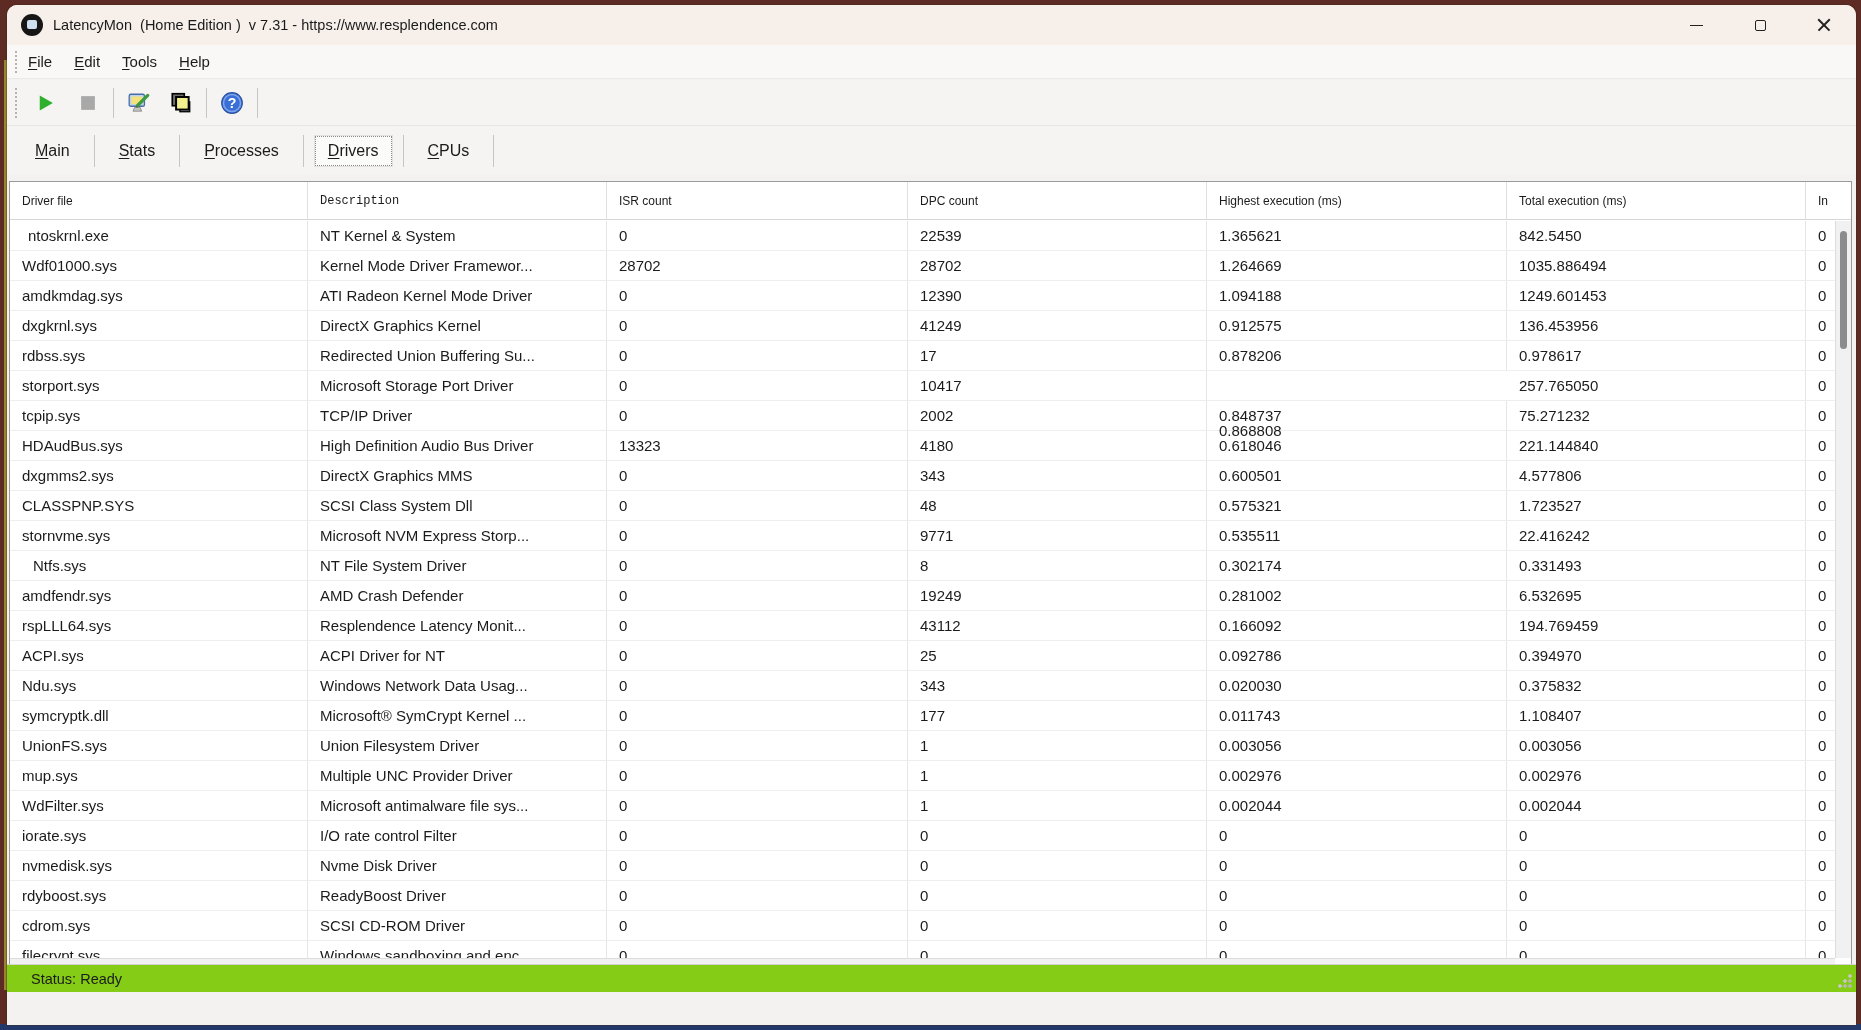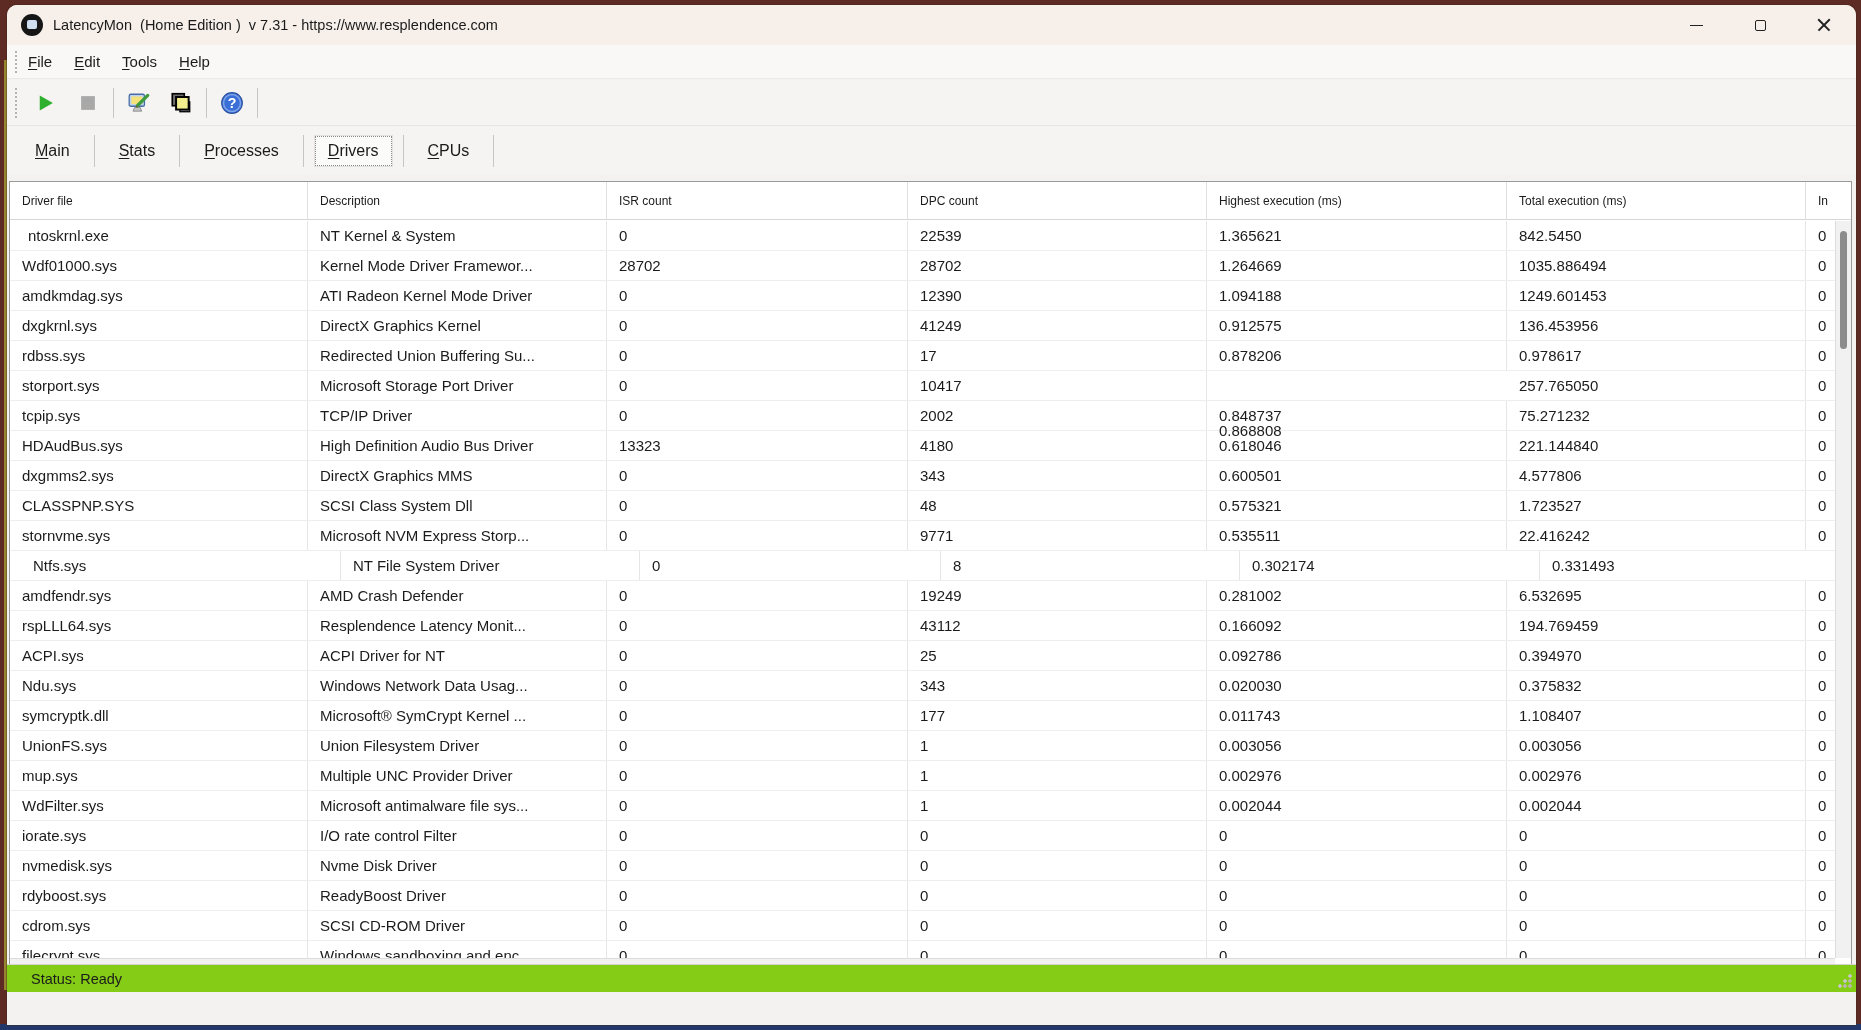--- a/index.html
+++ b/index.html
@@ -168,21 +168,21 @@
         <div class="tab selected"><u>D</u>rivers</div>
         <div class="tab-sep"></div>
         <div class="tab"><u>C</u>PUs</div>
         <div class="tab-sep"></div>
       </div>
   </div>
 
   <div class="table-outer">
     <div class="thead" id="thead">
         <div class="th" style="width: 298px;">Driver file</div>
-        <div class="th" style="width: 299px;">Description</div>
+        <div class="th" style="width: 299px; font-family: Liberation Mono, monospace;">Description</div>
         <div class="th" style="width: 301px;">ISR count</div>
         <div class="th" style="width: 299px;">DPC count</div>
         <div class="th" style="width: 300px;">Highest execution (ms)</div>
         <div class="th" style="width: 299px;">Total execution (ms)</div>
         <div class="th" style="width: 299px;">In</div>
       </div>
     <div class="tbody" id="tbody">
         <div class="tr">
           <div class="td" style="width: 298px; padding-left: 18px;">ntoskrnl.exe</div>
           <div class="td" style="width: 299px;">NT Kernel &amp; System</div>
@@ -276,21 +276,21 @@
         <div class="tr">
           <div class="td" style="width: 298px;">stornvme.sys</div>
           <div class="td" style="width: 299px;">Microsoft NVM Express Storp...</div>
           <div class="td" style="width: 301px;">0</div>
           <div class="td" style="width: 299px;">9771</div>
           <div class="td" style="width: 300px;">0.535511</div>
           <div class="td" style="width: 299px;">22.416242</div>
           <div class="td" style="width: 299px;">0</div>
         </div>
         <div class="tr">
-          <div class="td" style="width: 331px; padding-left: 23px;">Ntfs.sys</div>
+          <div class="td" style="width: 298px; padding-left: 23px;">Ntfs.sys</div>
           <div class="td" style="width: 299px;">NT File System Driver</div>
           <div class="td" style="width: 301px;">0</div>
           <div class="td" style="width: 299px;">8</div>
           <div class="td" style="width: 300px;">0.302174</div>
           <div class="td" style="width: 299px;">0.331493</div>
           <div class="td" style="width: 299px;">0</div>
         </div>
         <div class="tr">
           <div class="td" style="width: 298px;">amdfendr.sys</div>
           <div class="td" style="width: 299px;">AMD Crash Defender</div>

